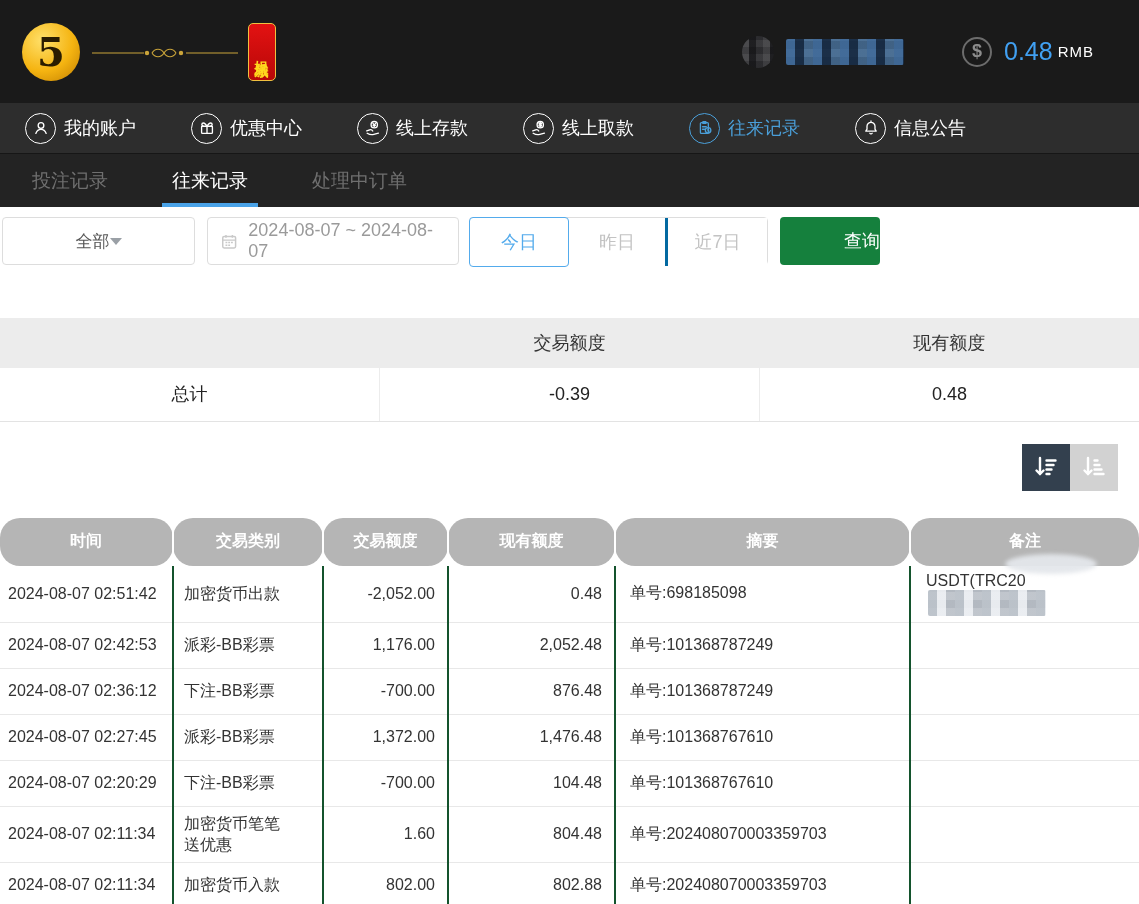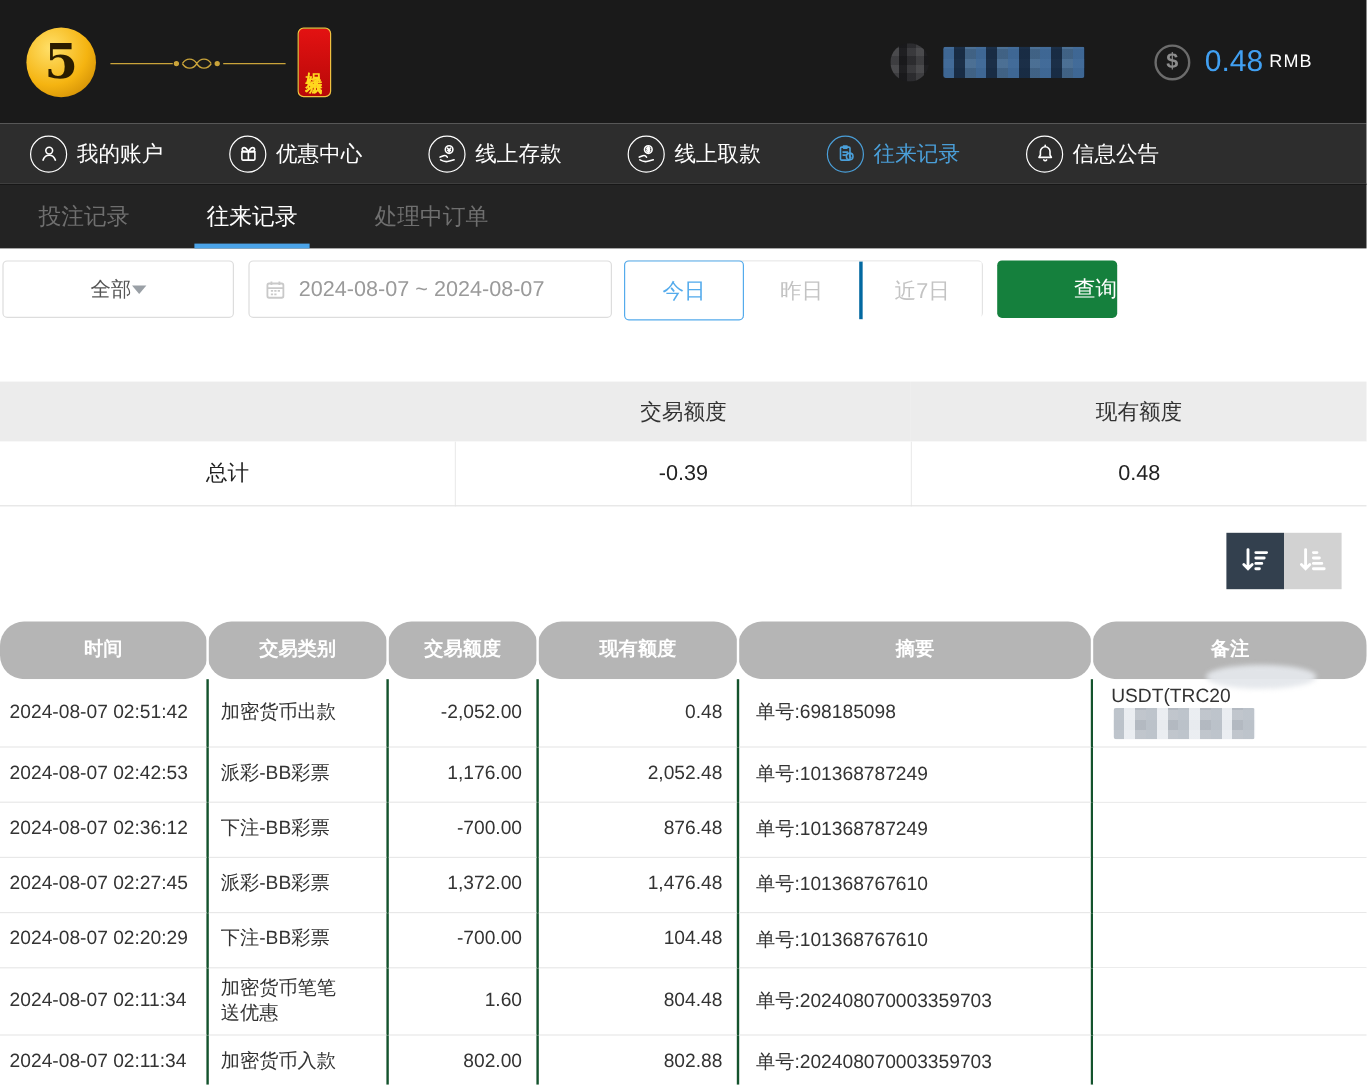--- a/index.html
+++ b/index.html
@@ -35,21 +35,21 @@
   
   .subtabs { height:54px; background:#232323; border-top:1px solid #161616; display:flex; align-items:stretch; }
   .subtab { color:#6f6f6f; font-size:19px; display:flex; align-items:center; padding:0 4px; margin:0 28px; position:relative; cursor:pointer; }
   .subtab.active { color:#fff; }
   .subtab.active::after { content:""; position:absolute; left:-6px; right:-6px; bottom:0; height:4px; background:#4aa3e8; }
 
   
   .filters { display:flex; align-items:center; padding:10px 0 0 2px; height:58px; }
   .select-box { width:193px; height:48px; border:1px solid #ddd; border-radius:4px; display:flex; align-items:center; justify-content:center; padding:0 16px; color:#555; font-size:17px; background:#fff; cursor:pointer; }
   .caret { width:0; height:0; border-left:6px solid transparent; border-right:6px solid transparent; border-top:7px solid #9aa0a6; }
-  .date-box { width:303px; height:48px; border:1px solid #ddd; border-radius:4px; margin-left:12px; display:flex; align-items:center; padding:14px 12px; color:#9a9a9a; font-size:18px; background:#fff; cursor:pointer; }
+  .date-box { width:252px; height:48px; border:1px solid #ddd; border-radius:4px; margin-left:12px; display:flex; align-items:center; padding:14px 12px; color:#9a9a9a; font-size:18px; background:#fff; cursor:pointer; }
   .date-box svg { stroke:#c9c9c9; fill:none; stroke-width:1.6; margin-right:10px; }
   .btn-group { display:flex; margin-left:10px; border:1px solid #ddd; border-radius:4px; overflow:visible; height:48px; }
   .qbtn { width:99px; height:48px; background:#fff; border:none; border-right:3px solid #0369a1; color:#c3c3c3; font-size:18px; display:flex; align-items:center; justify-content:center; cursor:pointer; font-family:inherit; }
   .qbtn:last-child { border-right:none; }
   .qbtn.active { color:#54abec; border:1px solid #54abec; border-radius:4px; margin:-1px 0 -1px -1px; height:50px; width:100px; background:#fff; }
   .query-btn { margin-left:12px; width:100px; height:48px; background:#15803d; color:#fff; font-size:18px; border:none; border-radius:4px; cursor:pointer; font-family:inherit;text-align:right; }
 
   
   .summary { width:1139px; margin-top:53px; border-collapse:collapse; table-layout:fixed; }
   .summary th { height:50px; background:#ececec; font-weight:normal; font-size:18px; color:#333; }

